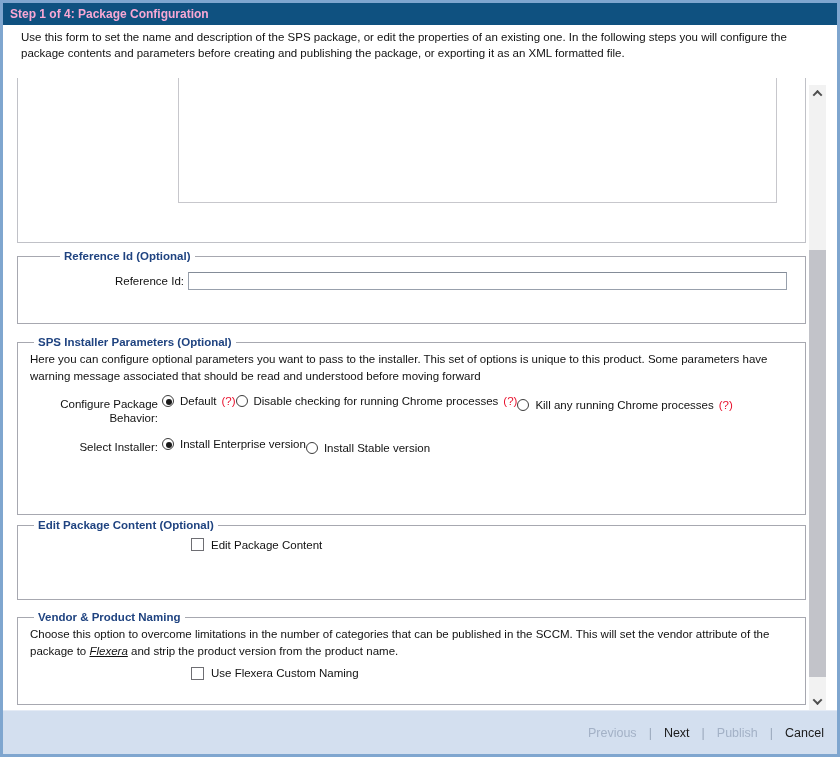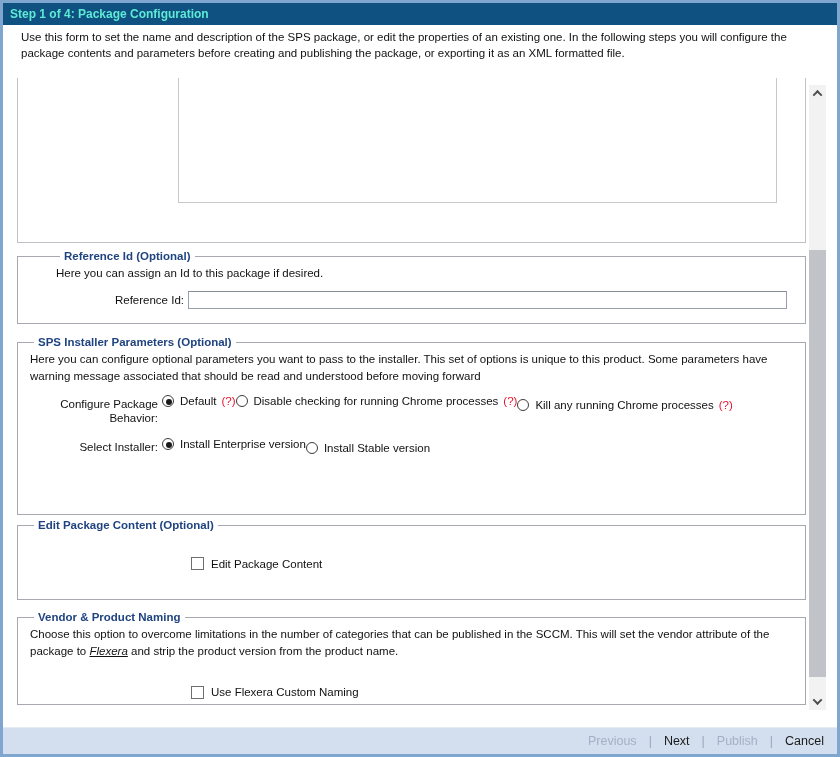--- a/index.html
+++ b/index.html
@@ -10,27 +10,27 @@
     position:relative;
     width:840px; height:757px;
     border:3px solid #7FA6CF;
     background:#ffffff;
     overflow:hidden;
   }
 
   .titlebar {
     position:absolute; top:0; left:0; right:0; height:22px;
     background:#0F5180;
-    color:#5eead4; font-size:12px; font-weight:bold;
+    color:#f9a8d4; font-size:12px; font-weight:bold;
     line-height:22px; padding-left:7px;
   }
 
   .intro {
-    position:absolute; top:22px; left:12px; right:0;
-    padding:4px 6px;
+    position:absolute; top:22px; left:0; right:0;
+    padding:4px 18px;
     font-size:11.5px; line-height:1.4; color:#111111;
   }
 
   .viewport {
     position:absolute; left:0; top:75px;
     width:806px; height:634px;
     overflow:hidden; background:#ffffff;
   }
 
   .cutbox {
@@ -82,21 +82,21 @@
     background:#ffffff; margin-right:6px; position:relative; flex:none;
   }
   .radio.on::after {
     content:""; position:absolute; left:3px; top:3px;
     width:6px; height:6px; border-radius:50%; background:#1A1A1A;
   }
   .opt-label { font-size:11.5px; color:#111111; }
   .opt-help { font-size:11.5px; color:#E8112D; margin-left:5px; }
   .grp2 { margin-top:12px; }
 
-  .checkrow { display:flex; align-items:center; margin:25px 0 0 135px;padding-left:28px; }
+  .checkrow { display:flex; align-items:center; margin:6px 0 0 135px;padding-left:28px; }
   .checkbox {
     width:13px; height:13px; border:1px solid #6E6E73; background:#ffffff;
     margin-right:7px; flex:none; position:relative;
   }
   .check-label { font-size:11.5px; color:#111111; }
   .em { font-style:italic;text-decoration:underline; }
 
   .scrollbar {
     position:absolute; left:806px; top:82px;
     width:17px; height:625px; background:#F2F2F2;
@@ -109,21 +109,21 @@
   .sb-btn.down { bottom:0; }
   .chev { width:7px; height:7px; border-left:2px solid #4F4F4F; border-top:2px solid #4F4F4F; }
   .chev.u { transform:rotate(45deg) translate(1px,1px); }
   .chev.d { transform:rotate(225deg) translate(1px,1px); }
   .sb-thumb {
     position:absolute; left:0; top:165px; width:17px; height:427px;
     background:#C2C3C9;
   }
 
   .footer {
-    position:absolute; left:0; right:0; bottom:0; height:27px;
+    position:absolute; left:0; right:0; bottom:0; height:44px;
     background:#D3DFEF; border-top:1px solid #E4EBF5;
     display:flex; align-items:center; justify-content:flex-end;
     padding-right:11px; font-size:12.5px;
   }
   .fbtn { color:#A3B1C6; padding:0 2px; }
   .fbtn.on { color:#1B1B1B; cursor:pointer; }
   .fsep { color:#9AA8BB; margin:0 10px; }
 </style>
 </head>
 <body>
@@ -135,21 +135,20 @@
   <div class="intro">Use this form to set the name and description of the SPS package, or edit the properties of an existing one. In the following steps you will configure the package contents and parameters before creating and publishing the package, or exporting it as an XML formatted file.</div>
 
   <div class="viewport">
 
     <div class="cutbox">
       <textarea class="bigtext" style=""></textarea>
     </div>
 
     <fieldset class="fs-ref">
       <legend>Reference Id (Optional)</legend>
-      <div class="fs-text">Here you can assign an Id to this package if desired.</div>
       <div class="frow">
         <div class="flabel">Reference Id:</div>
         <input class="refinput" type="text" value="" style="">
       </div>
     </fieldset>
 
     <fieldset class="fs-sps">
       <legend>SPS Installer Parameters (Optional)</legend>
       <div class="fs-text">Here you can configure optional parameters you want to pass to the installer. This set of options is unique to this product. Some parameters have warning message associated that should be read and understood before moving forward</div>
 

